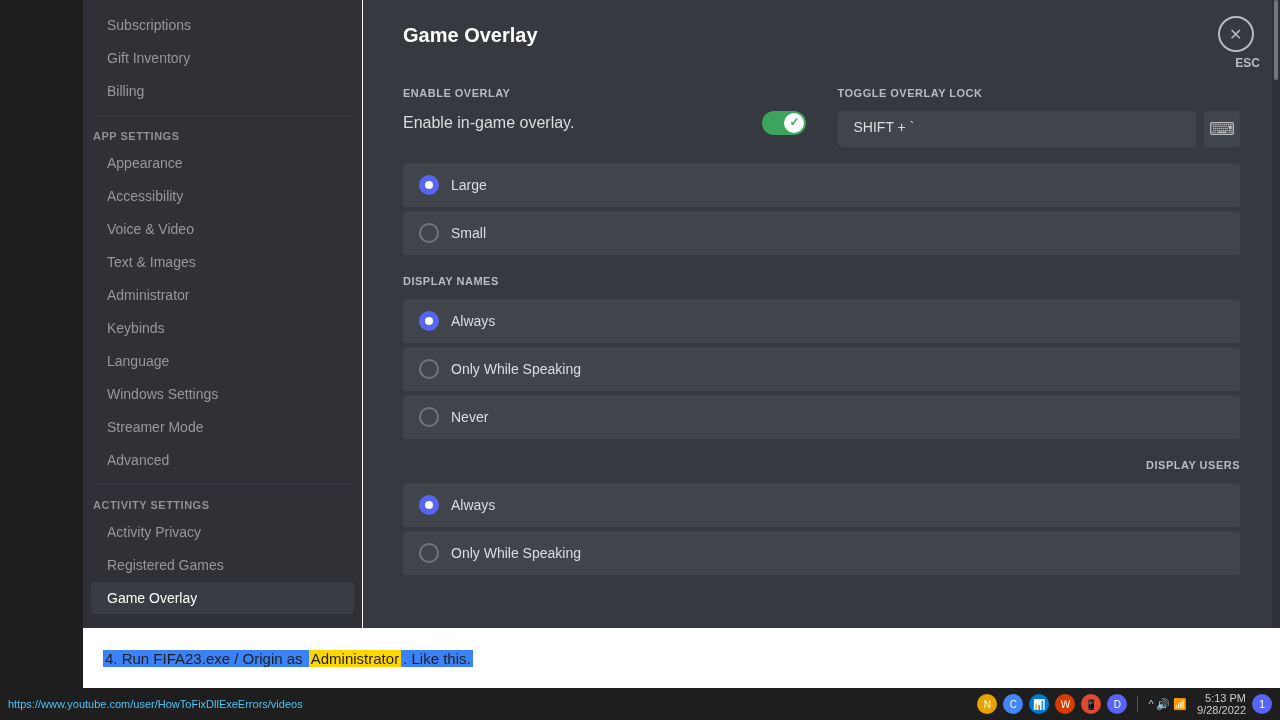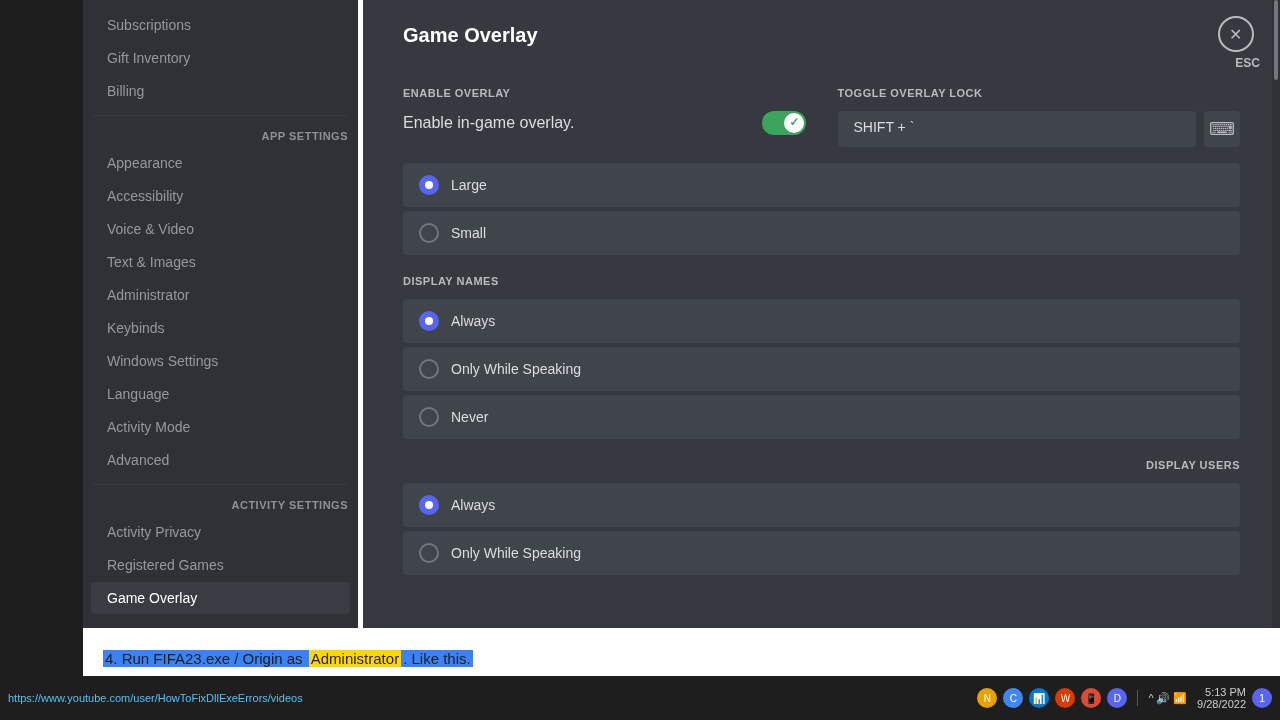--- a/index.html
+++ b/index.html
@@ -23,22 +23,21 @@
       overflow: hidden;
     }
 
     
     .sidebar {
       width: 280px;
       min-width: 280px;
       background: #2f3136;
       padding: 8px 0;
       overflow-y: auto;
-      border-right: 5px solid #ffffff;
-      text-align: right;
+      border-right: 1px solid #ffffff;
     }
 
     .sidebar-section-header {
       padding: 6px 10px 4px 10px;
       font-size: 11px;
       font-weight: 700;
       color: #8e9297;
       text-transform: uppercase;
       letter-spacing: 0.5px;
     }
@@ -251,21 +250,21 @@
       background: #3b82f6;
       padding: 0 2px;
     }
 
     
     .taskbar {
       position: absolute;
       bottom: 0;
       left: 0;
       right: 0;
-      height: 44px;
+      height: 32px;
       background: #1e1e1e;
       display: flex;
       align-items: center;
       padding: 0 8px;
       gap: 4px;
     }
     .taskbar-url {
       font-size: 11px;
       color: #ccc;
       flex: 1;
@@ -352,27 +351,27 @@
     <div class="sidebar-item">
       <span>Text &amp; Images</span>
     </div>
     <div class="sidebar-item">
       <span>Administrator</span>
     </div>
     <div class="sidebar-item">
       <span>Keybinds</span>
     </div>
     <div class="sidebar-item">
+      <span>Language</span>
+    </div>
+    <div class="sidebar-item">
       <span>Windows Settings</span>
     </div>
     <div class="sidebar-item">
-      <span>Language</span>
-    </div>
-    <div class="sidebar-item">
-      <span>Activity Mode</span>
+      <span>Streamer Mode</span>
     </div>
     <div class="sidebar-item">
       <span>Advanced</span>
     </div>
 
     <div class="sidebar-divider"></div>
 
     <div class="sidebar-section-header">ACTIVITY SETTINGS</div>
 
     <div class="sidebar-item">

